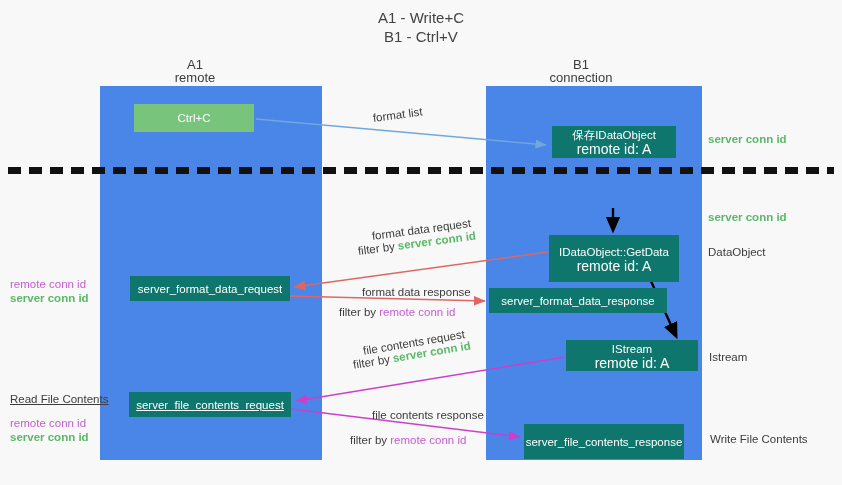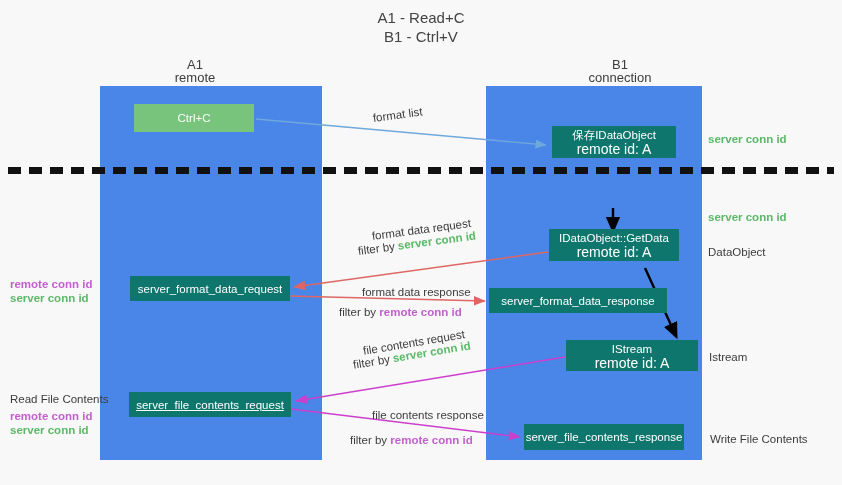--- a/index.html
+++ b/index.html
@@ -35,21 +35,21 @@
   }
   
   .col-head {
     position: absolute;
     text-align: center;
     font-size: 13px;
     line-height: 13px;
     color: #3c3c3c;
   }
   #head-a1 { left: 120px; top: 58px; width: 150px; }
-  #head-b1 { left: 540px; top: 58px; width: 160px; }
+  #head-b1 { left: 501px; top: 58px; width: 160px; }
 
   
   .lane {
     position: absolute;
     background: #4a86e8;
   }
   #lane-a1 { left: 100px; top: 86px; width: 222px; height: 374px; }
   #lane-b1 { left: 486px; top: 86px; width: 216px; height: 374px; }
 
   
@@ -79,38 +79,38 @@
     text-align: right;
     padding: 2px 4px;
   }
   .node.green  { background: #78c47c; }
   .node.orange { background: #0f766e; }
   .node .l2 { font-size: 14px; }
 
   #n-ctrlc     { left: 134px; top: 104px; width: 120px; height: 28px; }
   #n-save-ido  { left: 552px; top: 126px; width: 124px; height: 32px; }
   #n-ctrlv     { left: 554px; top: 181px; width: 118px; height: 26px; }
-  #n-getdata   { left: 549px; top: 229px; width: 130px; height: 32px; }
+  #n-getdata   { left: 549px; top: 235px; width: 130px; height: 47px; }
   #n-sfdreq    { left: 130px; top: 276px; width: 160px; height: 25px; }
   #n-sfdres    { left: 489px; top: 288px; width: 178px; height: 25px; }
   #n-istream   { left: 566px; top: 340px; width: 132px; height: 31px; }
   #n-sfcreq    { left: 129px; top: 392px; width: 162px; height: 25px; text-decoration: underline; }
-  #n-sfcres    { left: 524px; top: 424px; width: 160px; height: 26px; }
+  #n-sfcres    { left: 524px; top: 424px; width: 160px; height: 35px; }
 
   
   .anno {
     position: absolute;
     font-size: 11.5px;
     line-height: 14px;
     white-space: nowrap;
   }
   .anno.tilted  { transform: rotate(-7.5deg); transform-origin: left top; }
   .anno.tilted2 { transform: rotate(-9.5deg); transform-origin: left top; }
   .green-txt  { color: #5bb868; font-weight: bold; }
-  .purple-txt { color: #c25fce; font-weight: bold; }
+  .purple-txt { color: #c25fce; font-weight: normal; }
   .plain-txt  { color: #3c3c3c; }
 
   #a-formatlist { left: 372px; top: 111px; }
 
   #a-scid-1 { left: 708px; top: 132px; }
   #a-scid-2 { left: 708px; top: 210px; }
   #a-dataobject { left: 708px; top: 245px; }
   #a-istream-lbl { left: 709px; top: 350px; }
   #a-writefile { left: 710px; top: 432px; }
 
@@ -119,39 +119,39 @@
   #a-fdres  { left: 362px; top: 285px; }
   #a-fdres2 { left: 339px; top: 305px; }
 
   #a-fcreq  { left: 362px; top: 344px; }
   #a-fcreq2 { left: 352px; top: 358px; }
   #a-fcres  { left: 372px; top: 408px; }
   #a-fcres2 { left: 350px; top: 433px; }
 
   #a-left-mid { left: 10px; top: 277px; text-align: left; }
   #a-left-low { left: 10px; top: 392px; text-align: left; }
-  #a-left-low .hdr { color: #3c3c3c; font-weight: normal; display: block; margin-bottom: 3px; }
+  #a-left-low .hdr { color: #3c3c3c; font-weight: normal; display: block; margin-bottom: 10px; text-decoration: underline; }
 
   .stack-line { display: block; }
 
   
   #arrows {
     position: absolute;
     left: 0; top: 0;
     width: 842px; height: 485px;
     pointer-events: none;
   }
 </style>
 </head>
 <body>
 
 <div id="stage">
 
   <div id="title">
-    <div>A1 - Read+C</div>
+    <div>A1 - Write+C</div>
     <div>B1 - Ctrl+V</div>
   </div>
 
   <div class="col-head" id="head-a1">
     <div>A1</div>
     <div>remote</div>
   </div>
   <div class="col-head" id="head-b1">
     <div>B1</div>
     <div>connection</div>

